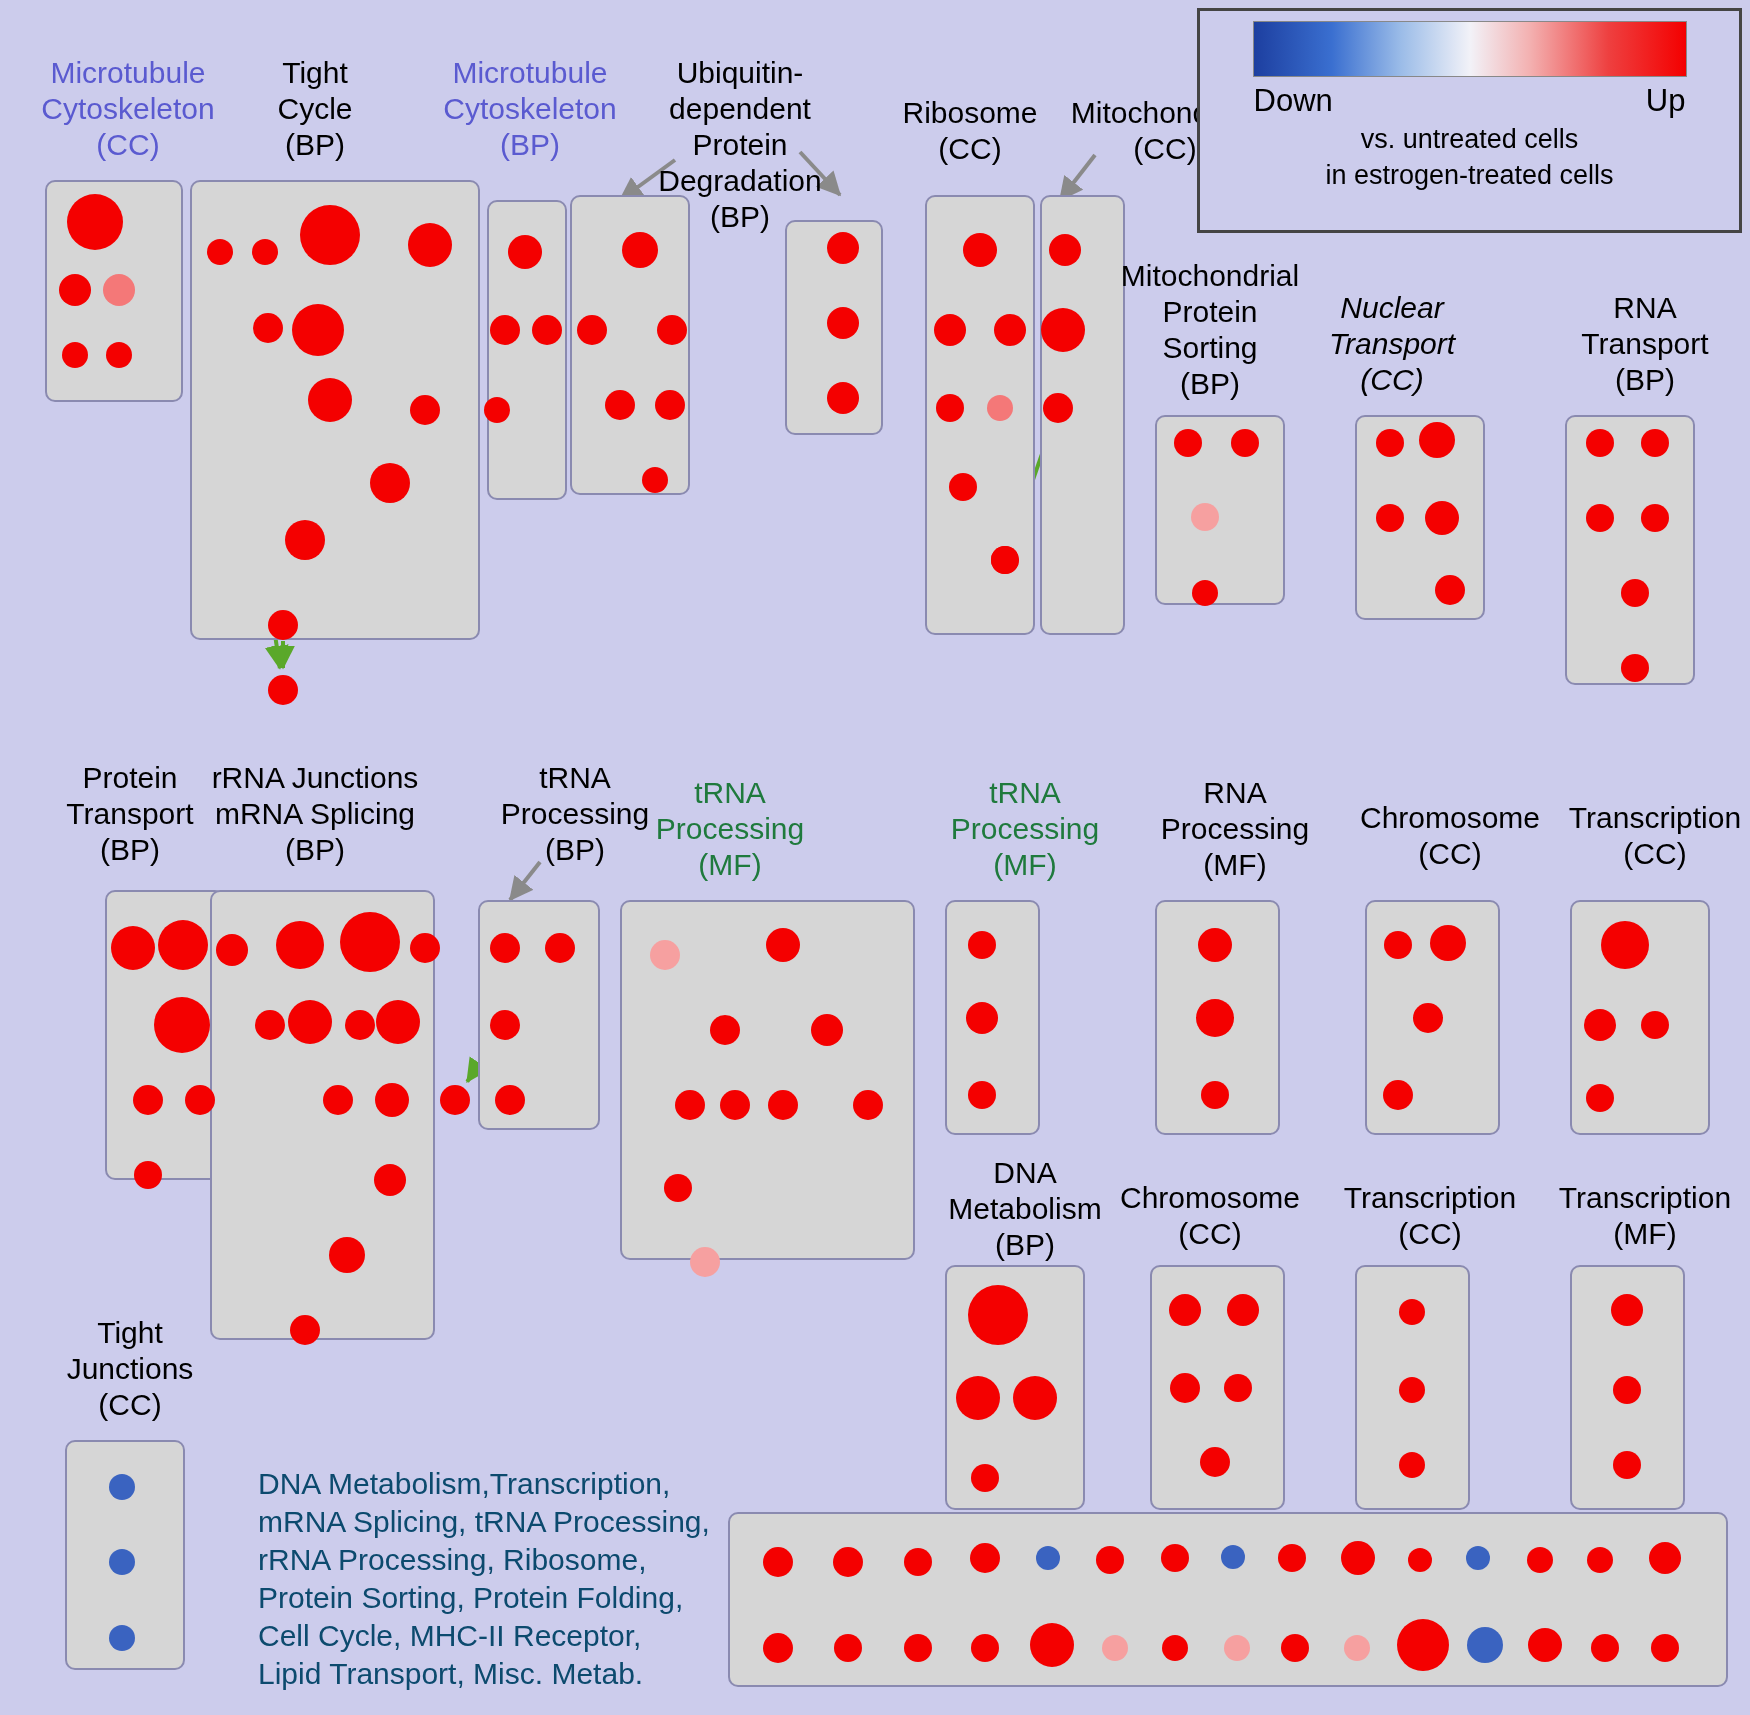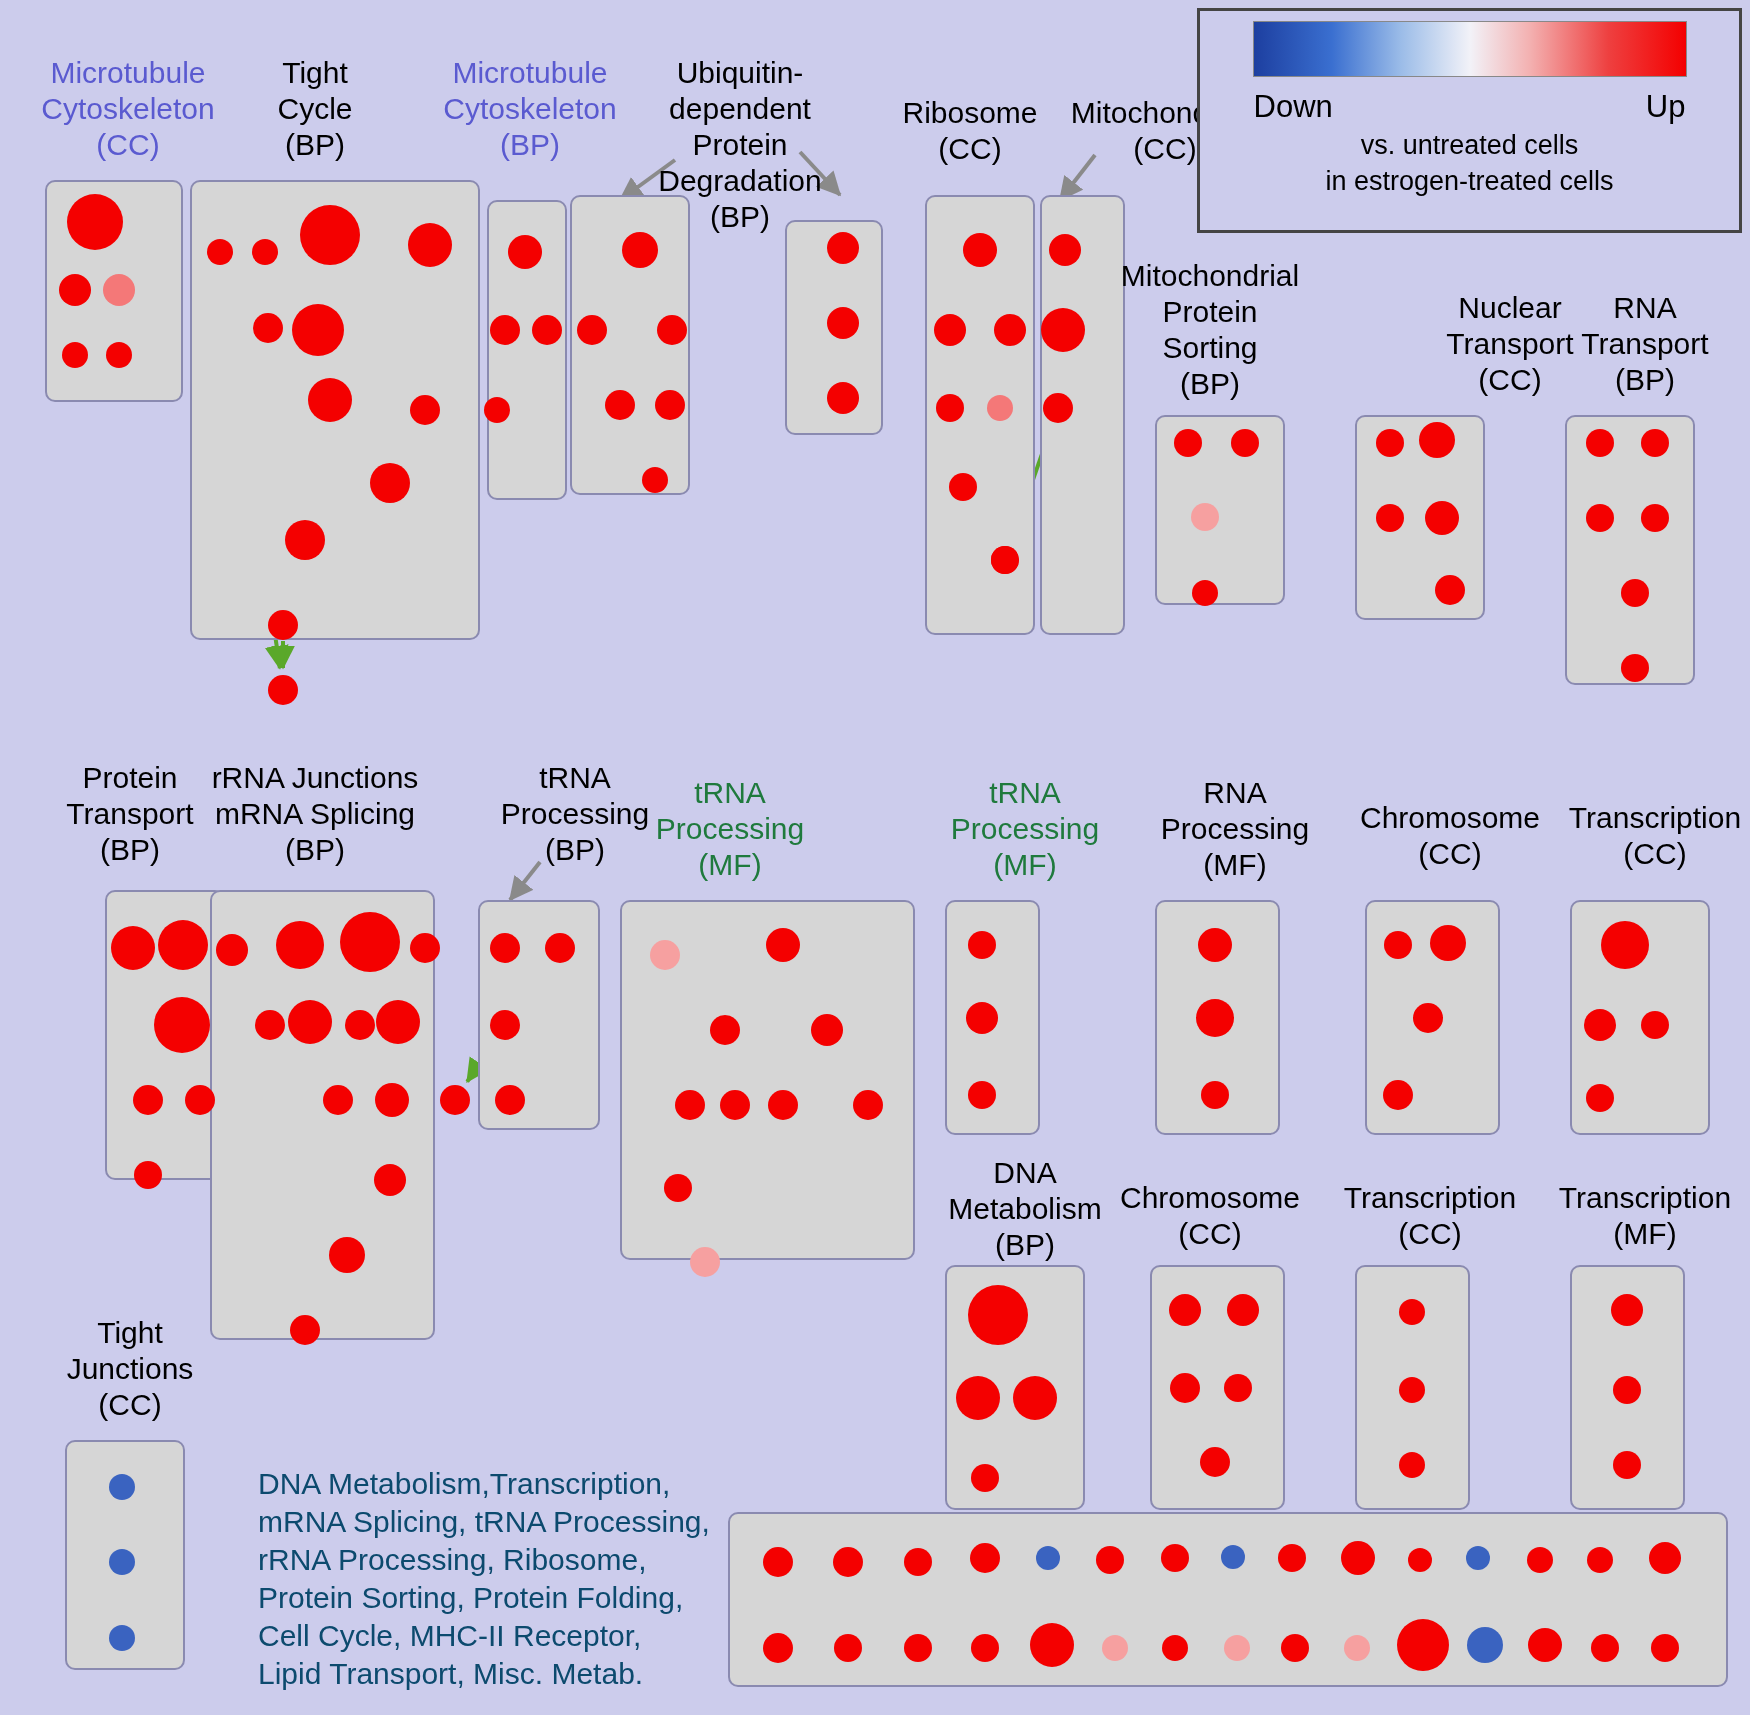--- a/index.html
+++ b/index.html
@@ -38,21 +38,21 @@
     text-align:center;
   }
   .legend-title{font-size:31px;margin-top:10px;}
   .legend-bar{
     width:432px;height:54px;margin:10px auto 0 auto;
     background:linear-gradient(to right,#1d3fa0 0%,#3a6fd0 18%,#9bbce8 34%,#f2f2f8 50%,#f3b0b0 64%,#ee4040 82%,#f40000 100%);
     border:1px solid #888;
   }
   .legend-ends{
     display:flex;justify-content:space-between;
-    width:432px;margin:12px auto 0 auto;font-size:31px;
+    width:432px;margin:6px auto 0 auto;font-size:31px;
   }
   .legend-sub{font-size:27px;line-height:32px;margin-top:4px;}
   .node{position:absolute;border-radius:50%;box-sizing:border-box;}
   svg.edges{position:absolute;left:0;top:0;width:1750px;height:1715px;pointer-events:none;}
   .blurb{
     position:absolute;
     font-size:30px;line-height:38px;
     white-space:pre-line;color:#0c4a6e;
   }
 </style>
@@ -373,21 +373,21 @@
 Degradation
 (BP)</div>
       <div class="label" style="left: 880px; top: 95px; width: 180px;">Ribosome
 (CC)</div>
       <div class="label" style="left: 1055px; top: 95px; width: 220px;">Mitochondrion
 (CC)</div>
       <div class="label" style="left: 1110px; top: 258px; width: 200px;">Mitochondrial
 Protein
 Sorting
 (BP)</div>
-      <div class="label" style="left: 1420px; top: 290px; width: 180px;">Nuclear
+      <div class="label" style="left: 1302px; top: 290px; width: 180px; font-style: italic;">Nuclear
 Transport
 (CC)</div>
       <div class="label" style="left: 1555px; top: 290px; width: 180px;">RNA
 Transport
 (BP)</div>
       <div class="label" style="left: 40px; top: 760px; width: 180px;">Protein
 Transport
 (BP)</div>
       <div class="label" style="left: 190px; top: 760px; width: 250px;">rRNA Junctions
 mRNA Splicing

